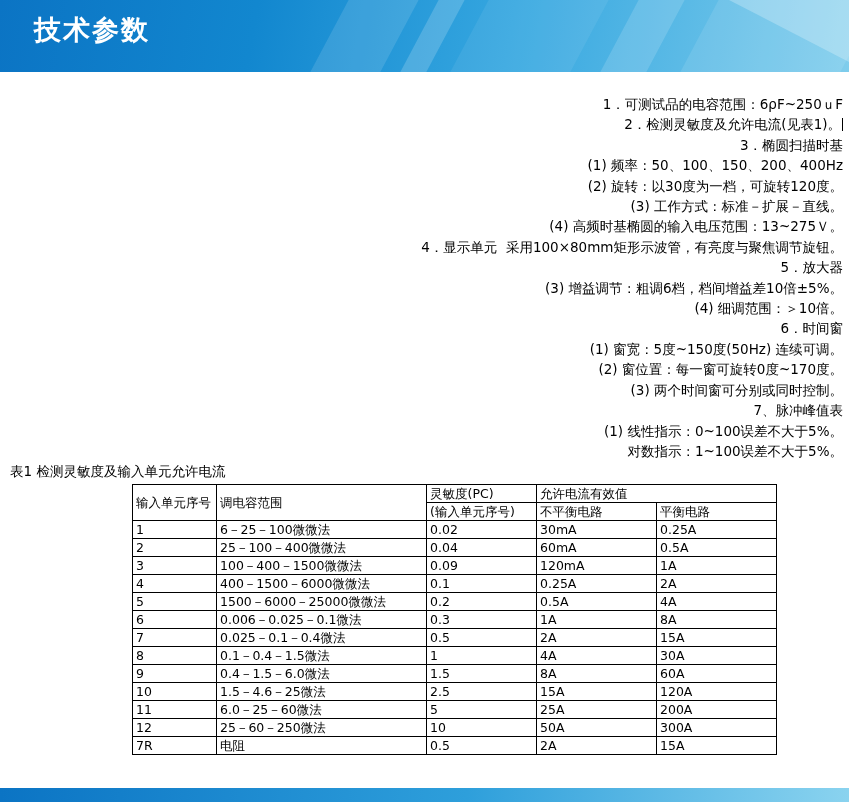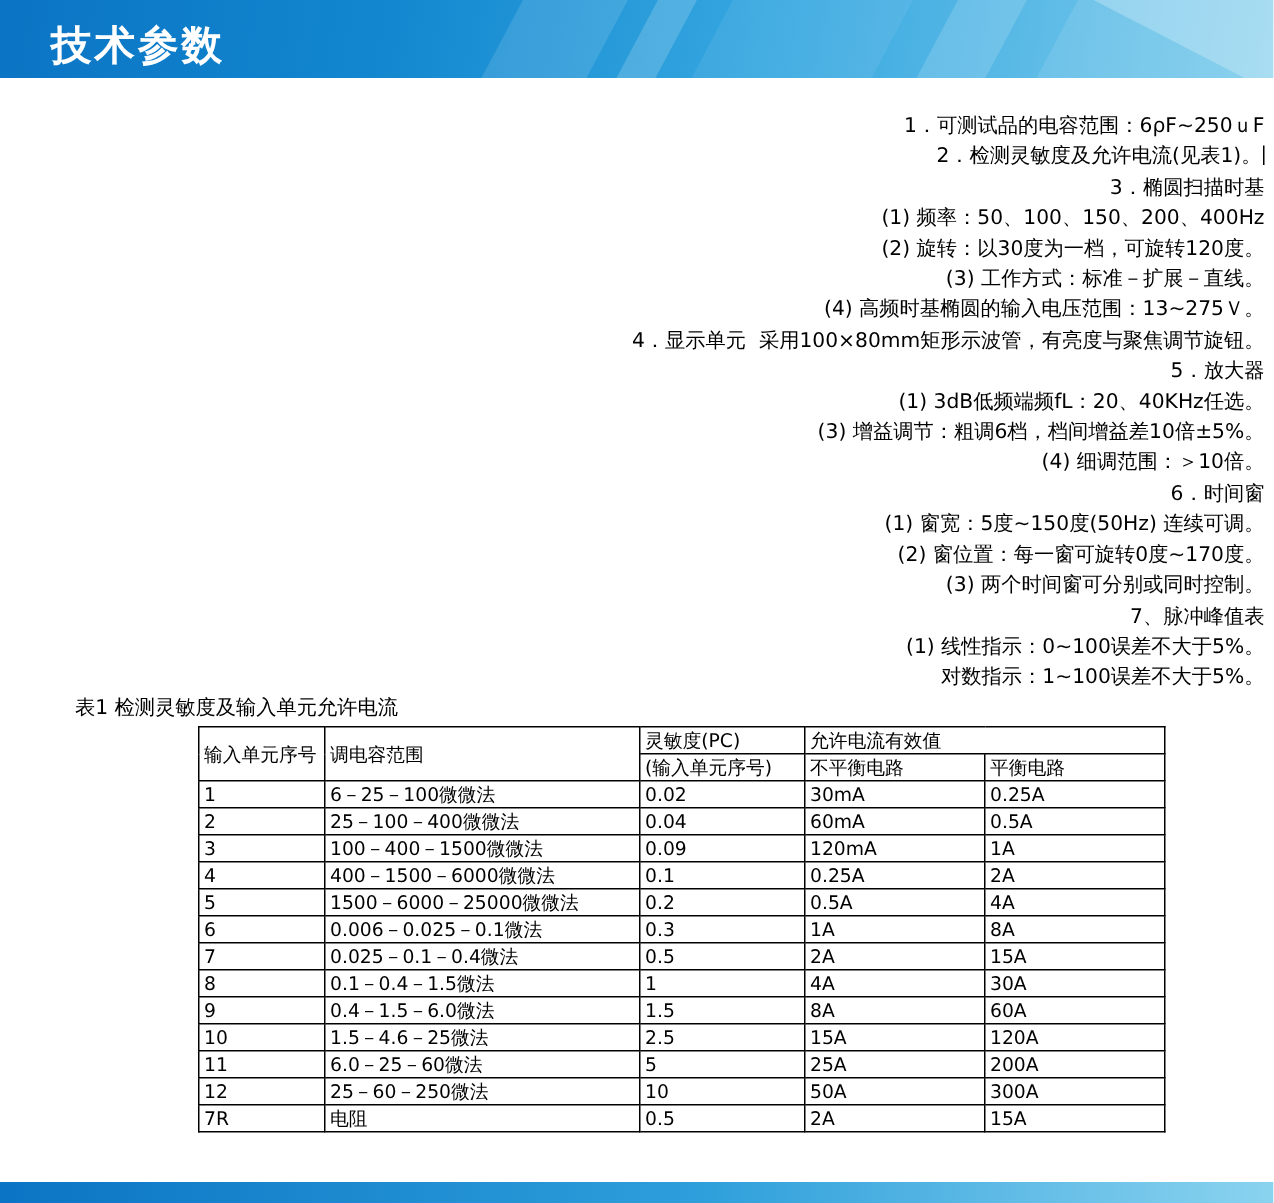--- a/index.html
+++ b/index.html
@@ -13,21 +13,21 @@
     font-family: "DejaVu Sans", "Liberation Sans", sans-serif;
     color: #000000;
     overflow: hidden;
     position: relative;
   }
 
   
   .banner {
     position: relative;
     width: 849px;
-    height: 52px;
+    height: 72px;
     background: linear-gradient(100deg, #0b74c4 0%, #1287cf 30%, #36a7e0 60%, #7fcdec 100%);
     overflow: hidden;
   }
   .banner .streak {
     position: absolute;
     background: rgba(255,255,255,0.12);
     transform: skewX(-28deg);
   }
   .banner .s1 { left: 330px; top: -20px; width: 70px; height: 110px; }
   .banner .s2 { left: 420px; top: -20px; width: 26px; height: 110px; background: rgba(255,255,255,0.18); }
@@ -72,21 +72,20 @@
     vertical-align: -2px;
     margin-left: 1px;
   }
 
   
   .table-caption {
     padding-left: 4px;
     font-size: 13.5px;
     line-height: 20.4px;
     white-space: pre;
-    margin-left: 40px;
   }
   table.spec {
     border-collapse: collapse;
     margin-left: 126px;
     margin-top: 2px;
     font-size: 12.5px;
     table-layout: fixed;
     width: 644px;
   }
   table.spec td, table.spec th {
@@ -134,21 +133,20 @@
   <div id="body-lines">
       <div class="line">1．可测试品的电容范围：6ρF~250ｕF</div>
       <div class="line">2．检测灵敏度及允许电流(见表1)。<span class="cursor-bar"></span></div>
       <div class="line">3．椭圆扫描时基</div>
       <div class="line">(1) 频率：50、100、150、200、400Hz</div>
       <div class="line">(2) 旋转：以30度为一档，可旋转120度。</div>
       <div class="line">(3) 工作方式：标准－扩展－直线。</div>
       <div class="line">(4) 高频时基椭圆的输入电压范围：13~275Ｖ。</div>
       <div class="line">4．显示单元  采用100×80mm矩形示波管，有亮度与聚焦调节旋钮。</div>
       <div class="line">5．放大器</div>
-      <div class="line">(1) 3dB低频端频fL：20、40KHz任选。</div>
       <div class="line">(3) 增益调节：粗调6档，档间增益差10倍±5%。</div>
       <div class="line">(4) 细调范围：＞10倍。</div>
       <div class="line">6．时间窗</div>
       <div class="line">(1) 窗宽：5度~150度(50Hz) 连续可调。</div>
       <div class="line">(2) 窗位置：每一窗可旋转0度~170度。</div>
       <div class="line">(3) 两个时间窗可分别或同时控制。</div>
       <div class="line">7、脉冲峰值表</div>
       <div class="line">(1) 线性指示：0~100误差不大于5%。</div>
       <div class="line">对数指示：1~100误差不大于5%。</div>
     </div>

